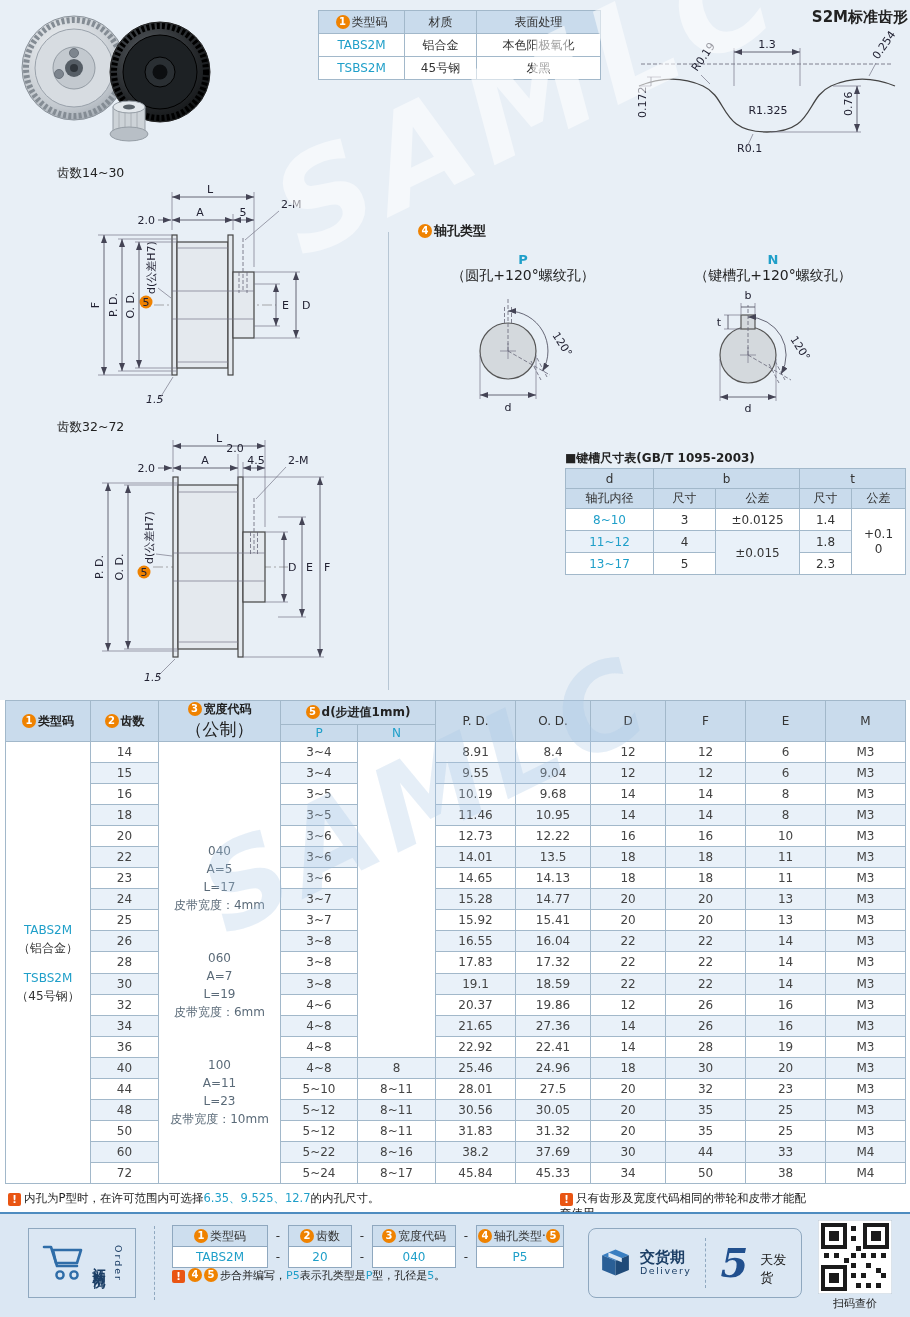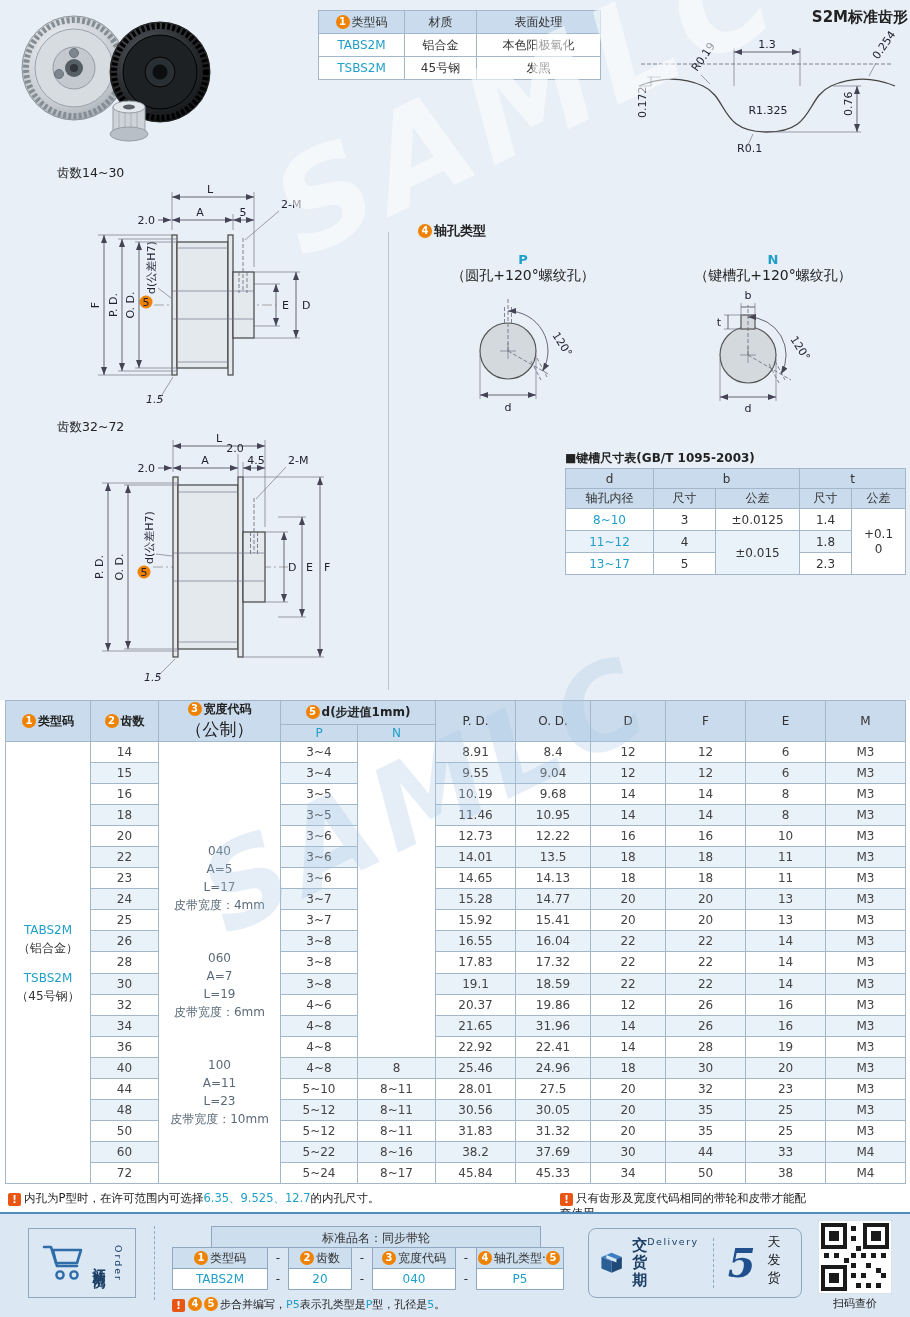--- a/index.html
+++ b/index.html
@@ -70,23 +70,23 @@
 .ob-cn{writing-mode:vertical-rl;font-size:13px;font-weight:bold;color:#1c3f66;letter-spacing:3px}
 .ob-en{writing-mode:vertical-rl;font-size:9.5px;color:#1c3f66;letter-spacing:2px}
 .fdiv{position:absolute;left:154px;top:12px;height:74px;border-left:1px dashed #8fa8bf}
 .order-area{position:absolute;left:172px;top:12px;width:408px;font-size:12px}
 .pname{width:330px;margin-left:39px;height:22px;line-height:22px;text-align:center;background:#cddeee;border:1px solid #8fa8bf}
 .orow{display:flex;align-items:center;margin-top:-1px}
 .ocell{border:1px solid #8fa8bf;height:22px;line-height:20px;text-align:center;background:#cddeee;overflow:hidden}
 .ov .ocell{background:#fff}
 .cw1{width:96px}.cw2{width:64px}.cw3{width:84px}.cw4{width:88px}
 .odash{width:20px;text-align:center;color:#333}
-.onote{margin-top:7px;font-size:11px;color:#222;white-space:nowrap}
+.onote{font-size:11px;color:#222;white-space:nowrap}
 .delivery-box{position:absolute;left:588px;top:14px;width:214px;height:70px;border:1px solid #8fa8bf;border-radius:8px;display:flex;align-items:center;padding:0 10px;gap:8px}
-.dtx{display:flex;line-height:1.15}
+.dtx{display:flex;flex-direction:column;line-height:1.15}
 .dcn{font-size:15px;font-weight:bold;color:#1c3f66}
 .den{font-size:9.5px;letter-spacing:1.5px;color:#1c3f66}
 .ddiv{height:50px;border-left:1px dashed #8fa8bf;margin:0 6px}
 .dnum{font-family:"DejaVu Serif","Liberation Serif",serif;font-style:italic;font-weight:bold;font-size:40px;color:#21508e;line-height:1}
 .dunit{font-size:13px;color:#222;align-self:flex-end;padding-bottom:10px;margin-left:4px}
 .qr{position:absolute;left:818px;top:6px}
 .qrl{position:absolute;left:818px;top:82px;width:74px;text-align:center;font-size:11px;color:#222}
 
 .wm{position:absolute;font-size:130px;font-weight:bold;font-style:italic;letter-spacing:8px;transform:rotate(-26deg);transform-origin:left top;pointer-events:none;z-index:4}
 .wm1{left:250px;top:150px;color:rgba(255,255,255,0.55)}
@@ -625,21 +625,21 @@
           <td>19.86</td>
           <td>12</td>
           <td>26</td>
           <td>16</td>
           <td>M3</td>
         </tr>
         <tr>
           <td class="cyan">34</td>
           <td class="cyan">4~8</td>
           <td>21.65</td>
-          <td>31.96</td>
+          <td>27.36</td>
           <td>14</td>
           <td>26</td>
           <td>16</td>
           <td>M3</td>
         </tr>
         <tr>
           <td class="cyan">36</td>
           <td class="cyan">4~8</td>
           <td>22.92</td>
           <td>22.41</td>
@@ -735,21 +735,20 @@
         <path d="M12,8 L40,8 L36,21 L15,21 Z" fill="none" stroke="#2f6da8" stroke-width="2.6" stroke-linejoin="round"></path>
         <circle cx="19" cy="33" r="3.6" fill="none" stroke="#2f6da8" stroke-width="2.4"></circle>
         <circle cx="33" cy="33" r="3.6" fill="none" stroke="#2f6da8" stroke-width="2.4"></circle>
       </svg>
       <span class="ob-cn">订购范例</span>
       <span class="ob-en">Order</span>
     </div>
     <div class="fdiv"></div>
 
     <div class="order-area">
-      <div class="pname">标准品名：同步带轮</div>
       <div class="orow oh">
         <div class="ocell cw1"><span class="cn">1</span><span>类型码</span></div>
         <div class="odash">-</div>
         <div class="ocell cw2"><span class="cn">2</span><span>齿数</span></div>
         <div class="odash">-</div>
         <div class="ocell cw3"><span class="cn">3</span><span>宽度代码</span></div>
         <div class="odash">-</div>
         <div class="ocell cw4"><span class="cn">4</span><span>轴孔类型·</span><span class="cn">5</span><span>d</span></div>
       </div>
       <div class="orow ov">

